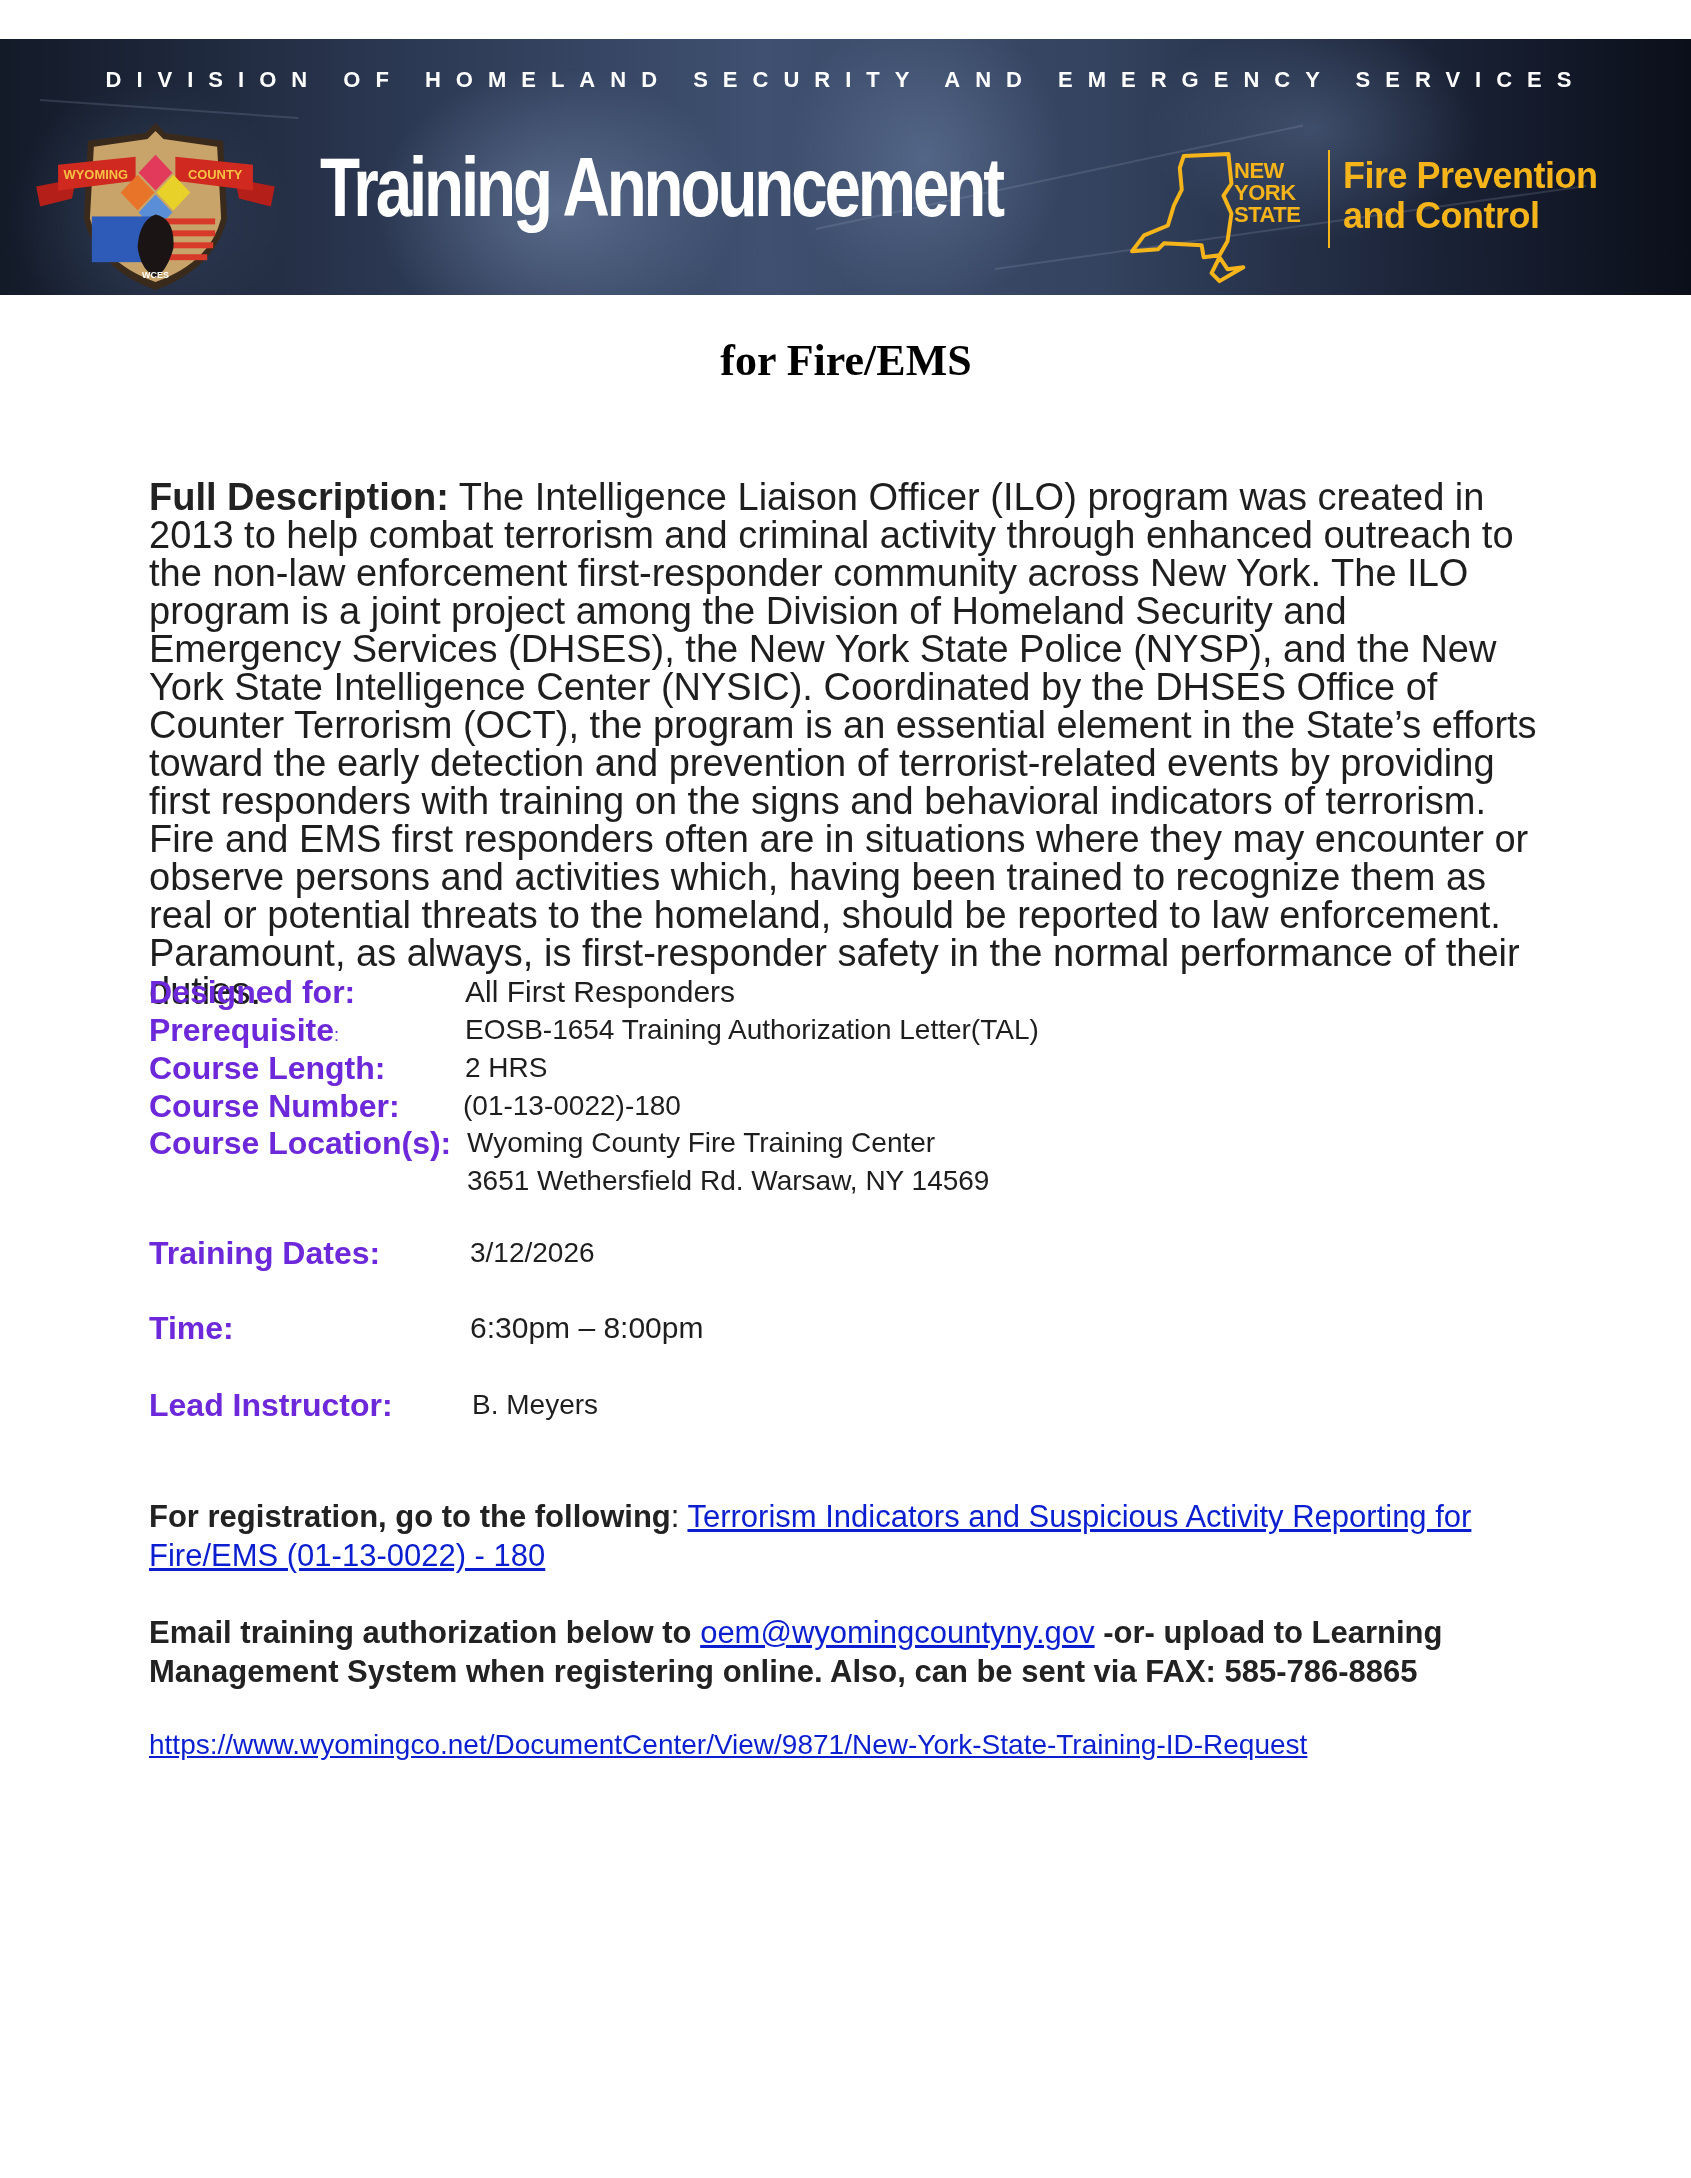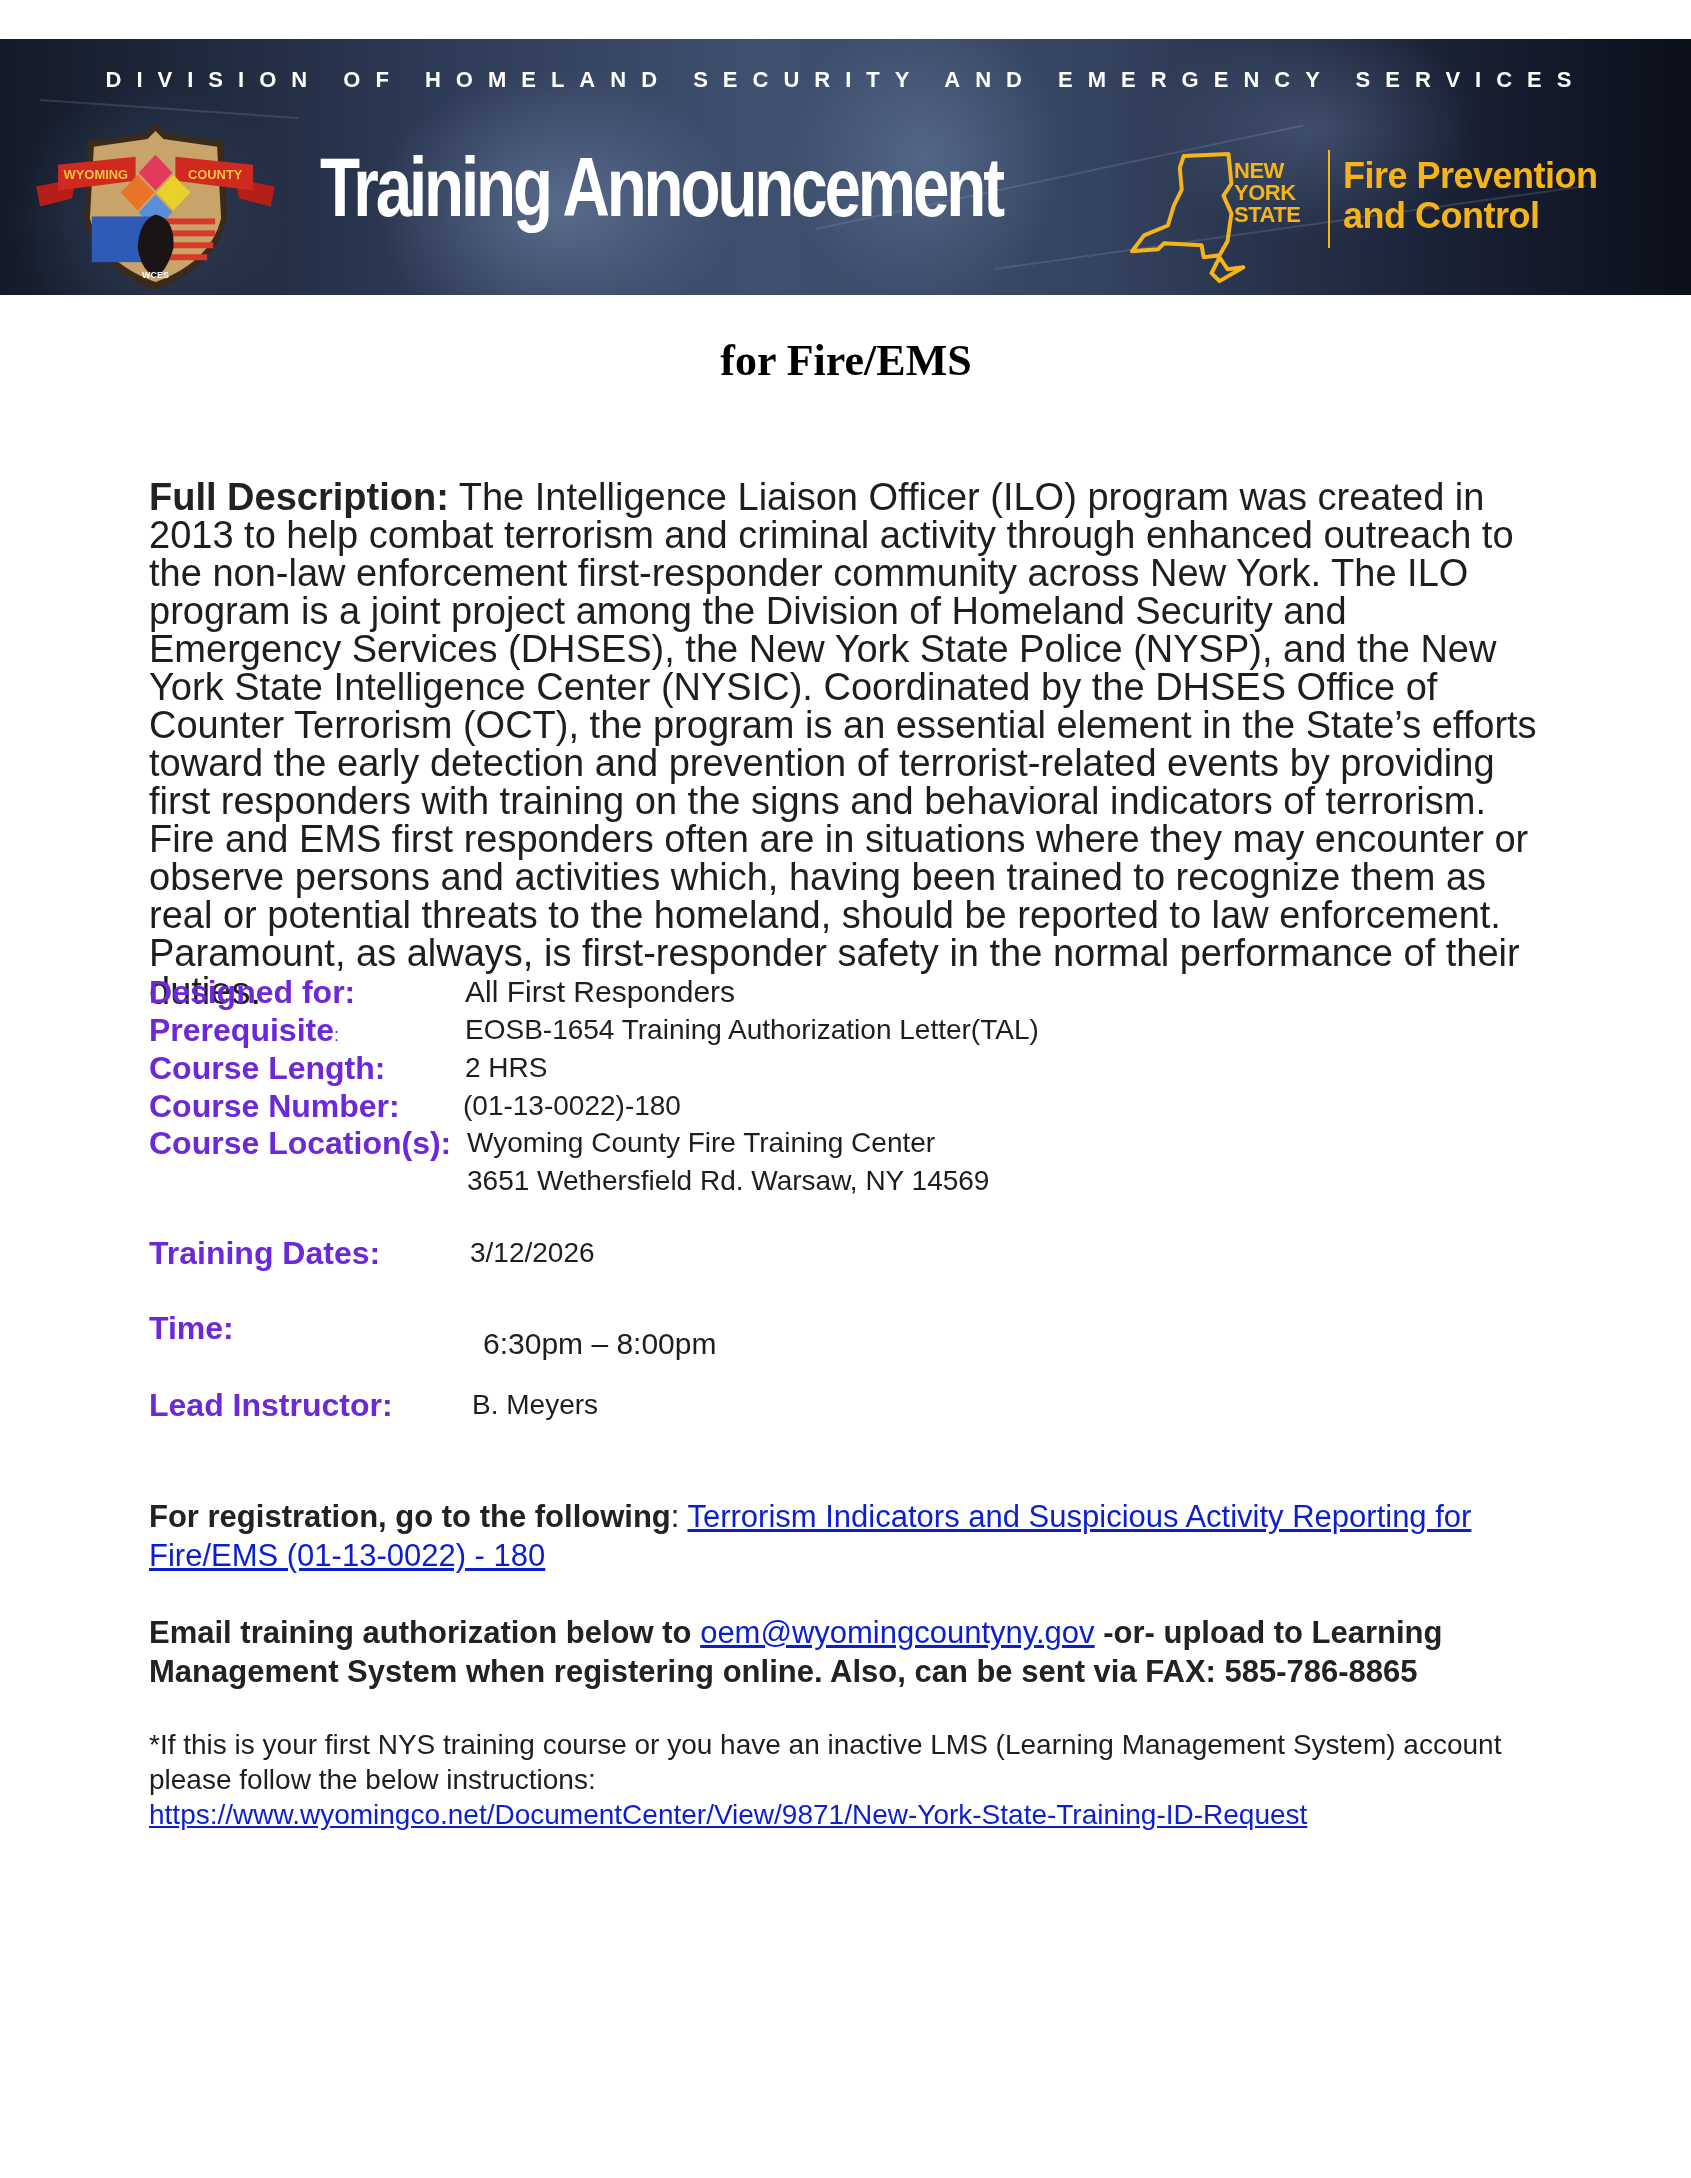--- a/index.html
+++ b/index.html
@@ -123,28 +123,27 @@
   <span class="field-label">Course Location(s):</span>
   <span class="field-value" style="left:318px;font-size:28px;">Wyoming County Fire Training Center</span>
   <span class="field-value" style="left:318px;top:38px;font-size:28px;">3651 Wethersfield Rd. Warsaw, NY 14569</span>
 </div>
 <div class="field-row" style="top:1234px;">
   <span class="field-label">Training Dates:</span>
   <span class="field-value" style="left:321px;font-size:28px;">3/12/2026</span>
 </div>
 <div class="field-row" style="top:1309px;">
   <span class="field-label">Time:</span>
-  <span class="field-value" style="left:334px;margin-top:16px;">6:30pm – 8:00pm</span>
+  <span class="field-value" style="left:321px;">6:30pm – 8:00pm</span>
 </div>
 <div class="field-row" style="top:1386px;">
   <span class="field-label">Lead Instructor:</span>
   <span class="field-value" style="left:323px;font-size:28px;">B. Meyers</span>
 </div>
 
 <div class="content reg"><span class="bold">For registration, go to the following</span><span>: </span><a class="link" href="#">Terrorism Indicators and Suspicious Activity Reporting for Fire/EMS (01-13-0022) - 180</a></div>
 
 <div class="content email"><span>Email training authorization below to </span><a class="link" href="#">oem@wyomingcountyny.gov</a><span> -or- upload to Learning Management System when registering online.  Also, can be sent via FAX: 585-786-8865</span></div>
 
 <div class="content note">
-  <div>*If this is your first NYS training course or you have an inactive LMS (Learning Management System) account please follow the below instructions:</div>
   <a class="link" href="#">https://www.wyomingco.net/DocumentCenter/View/9871/New-York-State-Training-ID-Request</a>
 </div>
 
 
 </body></html>

